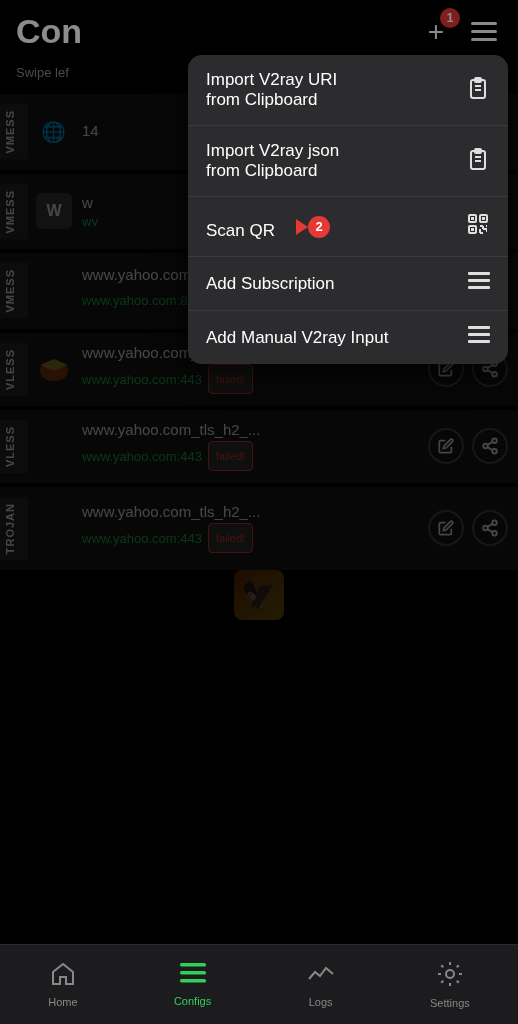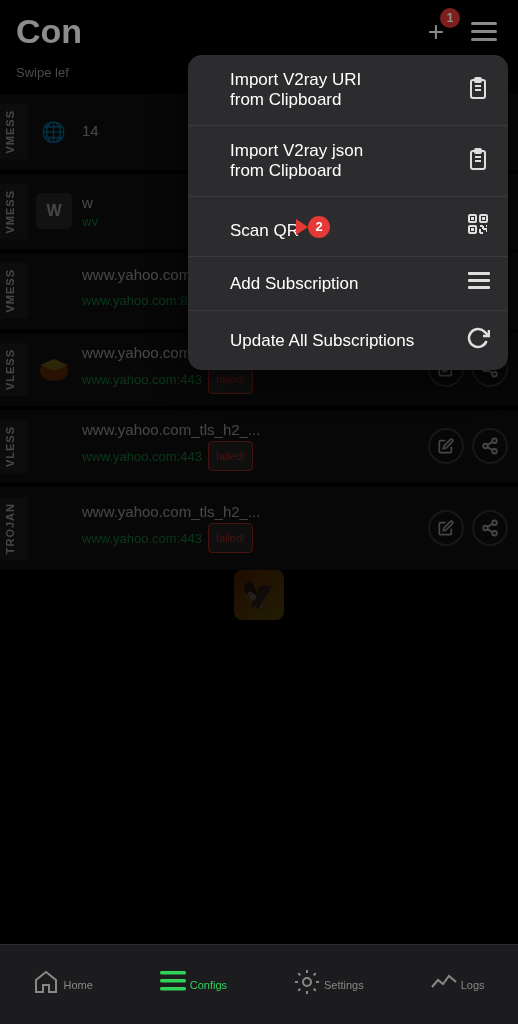--- a/index.html
+++ b/index.html
@@ -86,21 +86,20 @@
       border-bottom: 1px solid #3a3a3c;
       cursor: pointer;
     }
     .dropdown-item:last-child {
       border-bottom: none;
     }
     .dropdown-item-text {
       font-size: 17px;
       color: #fff;
       font-weight: 400;
-      margin-left: 24px;
     }
     .dropdown-item-icon {
       color: #fff;
       font-size: 20px;
       opacity: 0.85;
     }
 
     
     .server-list {
       margin-top: 8px;
@@ -234,21 +233,21 @@
       height: 80px;
       background: #1c1c1e;
       border-top: 1px solid #2c2c2e;
       display: flex;
       align-items: center;
       justify-content: space-around;
       z-index: 200;
     }
     .nav-item {
       display: flex;
-      flex-direction: row;
+      flex-direction: column;
       align-items: center;
       gap: 4px;
       cursor: pointer;
       padding: 8px 16px;
     }
     .nav-icon {
       font-size: 24px;
     }
     .nav-label {
       font-size: 11px;
@@ -530,30 +529,31 @@
     <span class="dropdown-item-text">Add Subscription</span>
     <span class="dropdown-item-icon">
       <svg width="22" height="18" viewBox="0 0 22 18">
         <rect x="0" y="0" width="22" height="3" rx="1" fill="white"></rect>
         <rect x="0" y="7" width="22" height="3" rx="1" fill="white"></rect>
         <rect x="0" y="14" width="22" height="3" rx="1" fill="white"></rect>
       </svg>
     </span>
   </div>
 
-
   <div class="dropdown-item">
-    <span class="dropdown-item-text">Update All Subscriptions</span>
+    <span class="dropdown-item-text">Add Manual V2ray Input</span>
     <span class="dropdown-item-icon">
-      <svg width="24" height="24" viewBox="0 0 24 24" fill="none" stroke="white" stroke-width="2.5">
-        <polyline points="23 4 23 10 17 10"></polyline>
-        <path d="M20.49 15a9 9 0 1 1-2.12-9.36L23 10"></path>
-      </svg>
-    </span>
-  </div>
+      <svg width="22" height="18" viewBox="0 0 22 18">
+        <rect x="0" y="0" width="22" height="3" rx="1" fill="white"></rect>
+        <rect x="0" y="7" width="22" height="3" rx="1" fill="white"></rect>
+        <rect x="0" y="14" width="22" height="3" rx="1" fill="white"></rect>
+      </svg>
+    </span>
+  </div>
+
 
 </div>
 
 <div class="bottom-nav">
   <div class="nav-item">
     <span class="nav-icon">
       <svg width="26" height="24" viewBox="0 0 26 24" fill="none" stroke="#888" stroke-width="2">
         <path d="M3 10L13 2L23 10V22H16V15H10V22H3V10Z" fill="none"></path>
       </svg>
     </span>
@@ -564,28 +564,28 @@
       <svg width="26" height="22" viewBox="0 0 26 22">
         <rect x="0" y="0" width="26" height="3.5" rx="1.5" fill="#30d158"></rect>
         <rect x="0" y="8" width="26" height="3.5" rx="1.5" fill="#30d158"></rect>
         <rect x="0" y="16" width="26" height="3.5" rx="1.5" fill="#30d158"></rect>
       </svg>
     </span>
     <span class="nav-label">Configs</span>
   </div>
   <div class="nav-item">
     <span class="nav-icon">
+      <svg width="26" height="24" viewBox="0 0 26 24" fill="none" stroke="#888" stroke-width="2">
+        <polyline points="1,17 7,10 12,14 18,6 25,12"></polyline>
+      </svg>
+    </span>
+    <span class="nav-label">Logs</span>
+  </div>
+  <div class="nav-item">
+    <span class="nav-icon">
       <svg width="26" height="26" viewBox="0 0 26 26" fill="none" stroke="#888" stroke-width="2">
         <circle cx="13" cy="13" r="4"></circle>
         <path d="M13 1v3M13 22v3M1 13h3M22 13h3M4.2 4.2l2.1 2.1M19.7 19.7l2.1 2.1M4.2 21.8l2.1-2.1M19.7 6.3l2.1-2.1"></path>
       </svg>
     </span>
     <span class="nav-label">Settings</span>
   </div>
-  <div class="nav-item">
-    <span class="nav-icon">
-      <svg width="26" height="24" viewBox="0 0 26 24" fill="none" stroke="#888" stroke-width="2">
-        <polyline points="1,17 7,10 12,14 18,6 25,12"></polyline>
-      </svg>
-    </span>
-    <span class="nav-label">Logs</span>
-  </div>
 </div>
 
 </body></html>

